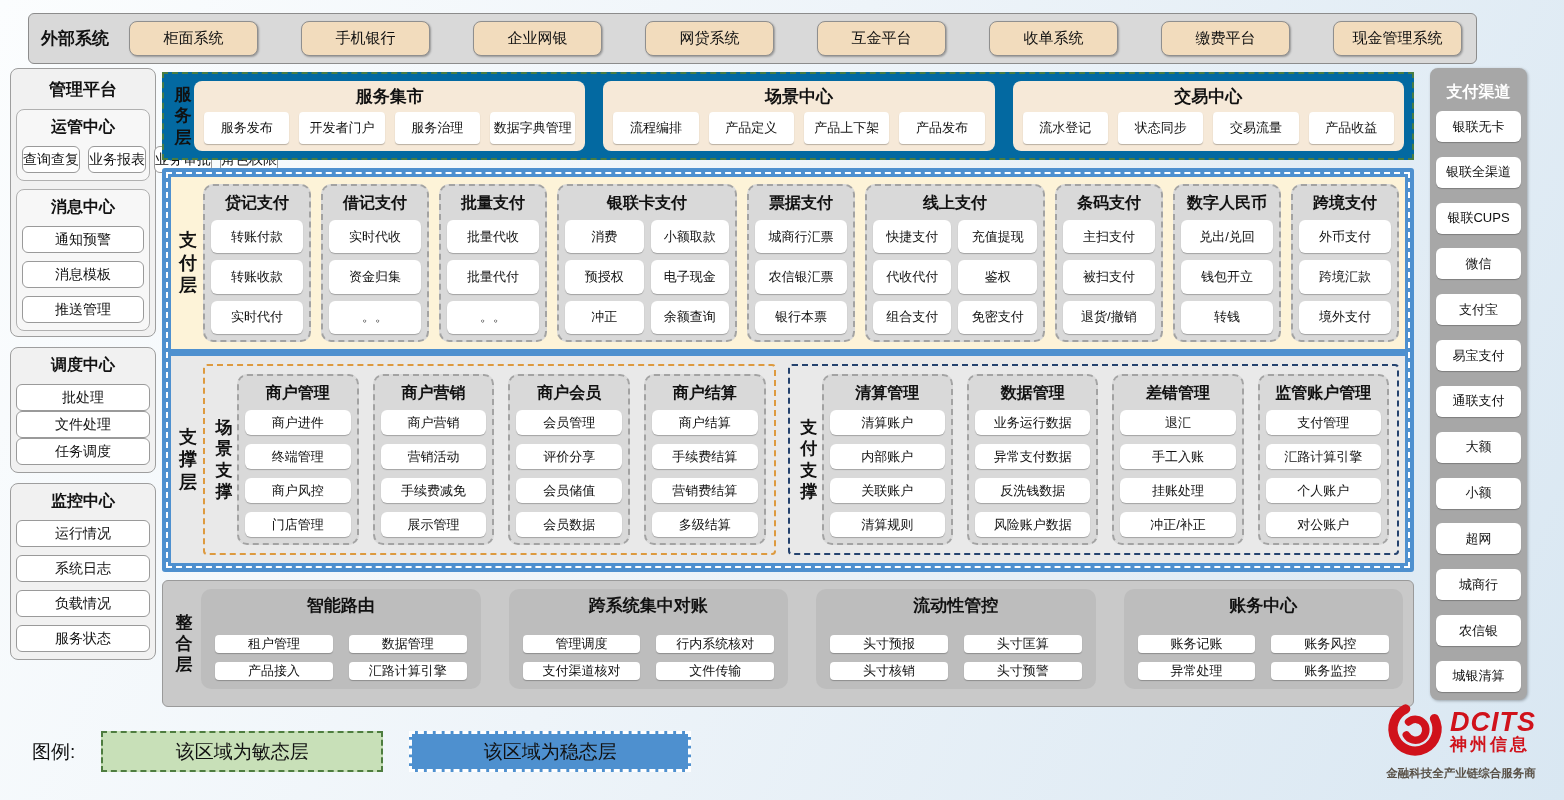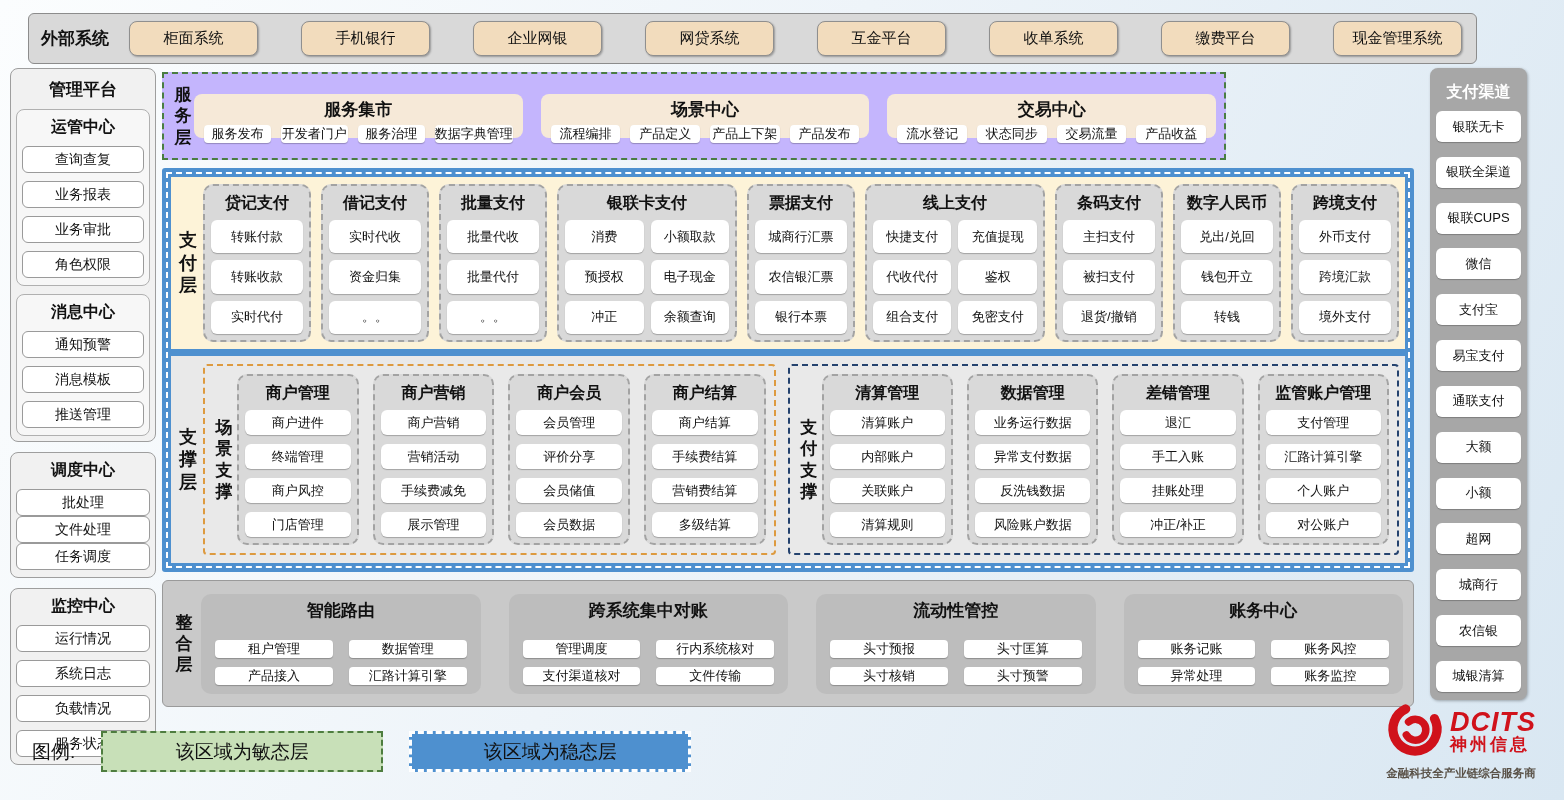--- a/index.html
+++ b/index.html
@@ -34,22 +34,22 @@
 
   
   .right-col{position:absolute;left:1430px;top:68px;width:97px;height:632px;background:#a7a7a7;
              border-radius:8px;padding:8px 6px;display:flex;flex-direction:column;box-sizing:border-box;
              box-shadow:1px 1px 3px rgba(0,0,0,.3);}
   .channel-title{color:#fff;font-weight:bold;font-size:16px;text-align:center;margin:6px 0 8px;}
   .channel-items{flex:1;display:flex;flex-direction:column;justify-content:space-between;}
   .chan-node{height:31px;font-size:13px;}
 
   
-  .service-layer{position:absolute;left:162px;top:72px;width:1064px;height:88px;background:#c4b5fd;
-                 border:2px dashed #4a7d42;display:flex;align-items:stretch;padding:20px 8px;box-sizing:border-box;}
+  .service-layer{position:absolute;left:162px;top:72px;width:1252px;height:88px;background:#0369a1;
+                 border:2px dashed #4a7d42;display:flex;align-items:stretch;padding:7px 8px;box-sizing:border-box;}
   .service-panels{flex:1;display:flex;gap:18px;}
   .service-panel{flex:1;background:#f6e9d8;border-radius:8px;padding:3px 10px 7px;display:flex;flex-direction:column;}
   .service-panel-title{text-align:center;font-weight:bold;font-size:17px;margin:1px 0 4px;}
   .service-items{flex:1;display:flex;gap:10px;align-items:stretch;}
   .service-items .node{flex:1;border-radius:4px;}
 
   
   .stable-wrap{position:absolute;left:162px;top:168px;width:1252px;height:404px;background:#4e90cf;
                border-radius:3px;outline:2px dashed #fff;outline-offset:-6px;padding:9px;
                display:flex;flex-direction:column;gap:7px;box-sizing:border-box;}
@@ -76,21 +76,21 @@
   .support-section[data-accent="navy"]{border-color:#24426e;flex:1.07;}
   .support-groups{flex:1;display:flex;gap:14px;justify-content:space-evenly;margin-left:2px;}
   .sup-group{flex:1;max-width:158px;background:#d9d9d9;border:2px dashed #a3a3a3;border-radius:10px;
              padding:6px;display:flex;flex-direction:column;min-width:0;}
   .sup-group-title{text-align:center;font-weight:bold;font-size:16px;margin:1px 0 6px;white-space:nowrap;}
   .sup-items{flex:1;display:flex;flex-direction:column;justify-content:space-between;gap:6px;}
   .sup-items .node{height:25px;}
 
   
   .integration-layer{position:absolute;left:162px;top:580px;width:1252px;height:127px;background:#c9c9c9;
-                     border:1px solid #9a9a9a;border-radius:6px;display:flex;align-items:center;
+                     border:1px solid #9a9a9a;border-radius:6px;display:flex;align-items:flex-start;
                      padding:8px 10px;box-sizing:border-box;}
   .int-panels{flex:1;display:flex;gap:28px;margin-left:6px;}
   .int-panel{flex:1;background:#bdbdbd;border-radius:10px;padding:3px 14px 9px;display:flex;flex-direction:column;gap:12px;}
   .int-panel-title{text-align:center;font-weight:bold;font-size:17px;margin:2px 0 6px;}
   .int-items{flex:1;display:grid;grid-template-columns:1fr 1fr;gap:9px 16px;}
   .int-items .node{border-radius:4px;}
 
   
   .legend{position:absolute;left:32px;top:731px;display:flex;align-items:center;gap:26px;}
   .legend-label{font-size:19px;}
@@ -131,21 +131,21 @@
     </div>
 </header>
 
 <aside class="left-col">
   <div class="mgmt-outer">
     <div class="mgmt-title">管理平台</div>
     <div style="display:flex;flex-direction:column;gap:8px;">
 
         <section class="mgmt-group">
           <div class="mgmt-group-title">运管中心</div>
-          <div style="display:flex;flex-direction:column;gap:8px;">
+          <div style="display:flex;flex-direction:row;gap:8px;">
 
               <div class="node mgmt-node">查询查复</div>
 
               <div class="node mgmt-node">业务报表</div>
 
               <div class="node mgmt-node">业务审批</div>
 
               <div class="node mgmt-node">角色权限</div>
             </div>
         </section>

